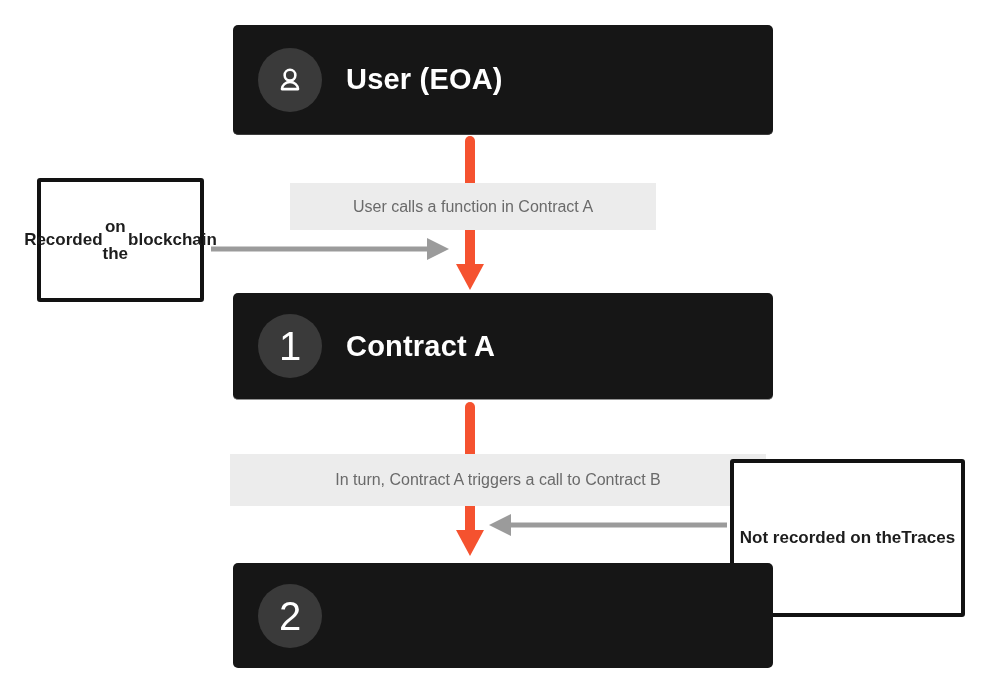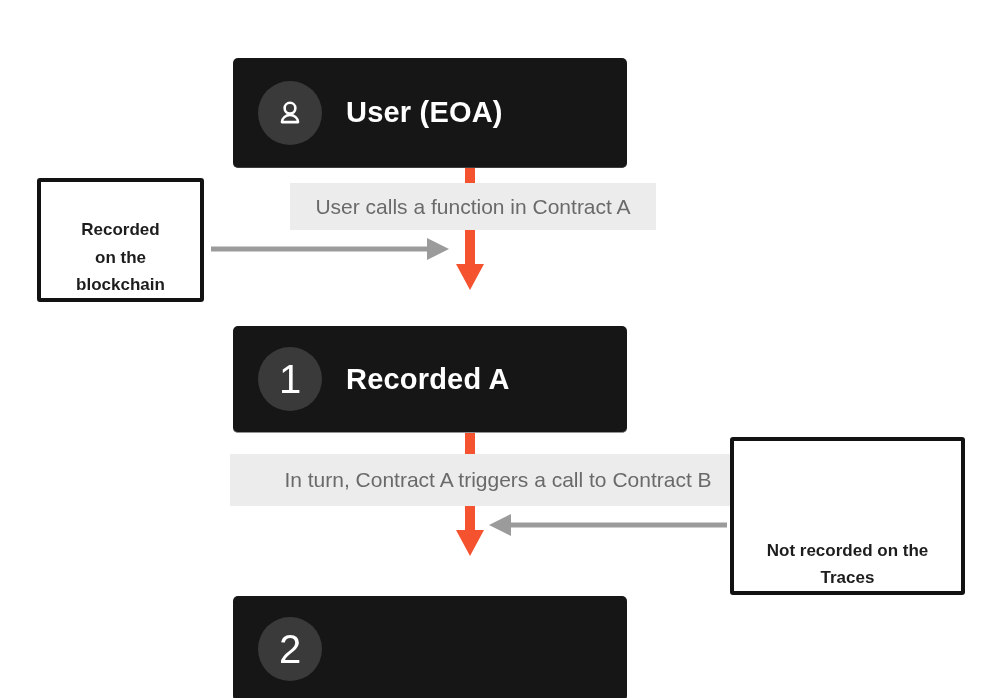--- a/index.html
+++ b/index.html
@@ -2,47 +2,47 @@
 <html><head>
 <meta charset="utf-8">
 <style>
   html,body{margin:0;padding:0;background:#ffffff;}
   #canvas{
     position:relative;width:1000px;height:698px;background:#ffffff;
     font-family:"Liberation Sans",sans-serif;overflow:hidden;
   }
   .arrows{position:absolute;left:0;top:0;width:1000px;height:698px;z-index:1;}
   .node{
-    position:absolute;left:233px;width:394px;background:#161616;border-radius:5px;
-    display:flex;align-items:center;padding-left:25px;box-sizing:border-box;z-index:2;margin-top:33px;
+    position:absolute;left:233px;width:540px;background:#161616;border-radius:5px;
+    display:flex;align-items:center;padding-left:25px;box-sizing:border-box;z-index:2;
   }
   .node .badge{
     width:64px;height:64px;border-radius:50%;background:#3a3a3a;flex:0 0 64px;
     display:flex;align-items:center;justify-content:center;margin-right:24px;
   }
   .badge .num{font-size:40px;font-weight:400;color:#ffffff;line-height:1;}
   .node .title{color:#ffffff;font-weight:bold;font-size:29px;letter-spacing:.2px;}
   #user-box{top:25px;height:110px;border-bottom:1px solid #3d3d3d;}
   #contract-a-box{top:293px;height:107px;border-bottom:1px solid #939393;}
   #contract-b-box{top:563px;height:105px;}
   .flow-label{
-    position:absolute;background:#ececec;color:#6a6a6a;font-size:21px;
+    position:absolute;background:#ececec;color:#6a6a6a;font-size:16px;
     display:flex;align-items:center;justify-content:center;text-align:center;
     z-index:2;box-sizing:border-box;
   }
   #flow-label-1{left:290px;top:183px;width:366px;height:47px;}
   #flow-label-2{left:230px;top:454px;width:536px;height:52px;}
   .callout{
     position:absolute;background:#ffffff;border:4px solid #121212;border-radius:3px;
-    display:flex;flex-direction:column;align-items:center;justify-content:flex-end;
+    display:flex;flex-direction:row;align-items:center;justify-content:center;
     text-align:center;z-index:2;box-sizing:border-box;
     color:#1d1d1d;font-weight:bold;font-size:17px;line-height:1.6;
   }
   #callout-left{left:37px;top:178px;width:167px;height:124px;}
-  #callout-right{left:730px;top:437px;width:235px;height:158px;}
+  #callout-right{left:730px;top:459px;width:235px;height:158px;}
 </style>
 </head>
 <body>
 
 <div id="canvas">
 
   <svg class="arrows" width="1000" height="698" viewBox="0 0 1000 698">
     <g>
       <line x1="470" y1="141" x2="470" y2="266" stroke="#f5522f" stroke-width="10" stroke-linecap="round"></line>
       <polygon points="456,264 484,264 470,290" fill="#f5522f"></polygon>
@@ -76,21 +76,21 @@
   <div class="callout" id="callout-left">
     <div>Recorded</div>
     <div>on the</div>
     <div>blockchain</div>
   </div>
 
   <div class="node" id="contract-a-box">
     <div class="badge">
       <span class="num">1</span>
     </div>
-    <div class="title">Recorded A</div>
+    <div class="title">Contract A</div>
   </div>
 
   <div class="flow-label" id="flow-label-2">In turn, Contract A triggers a call to Contract B</div>
 
   <div class="callout" id="callout-right">
     <div>Not recorded on the</div>
     <div>Traces</div>
   </div>
 
   <div class="node" id="contract-b-box">

